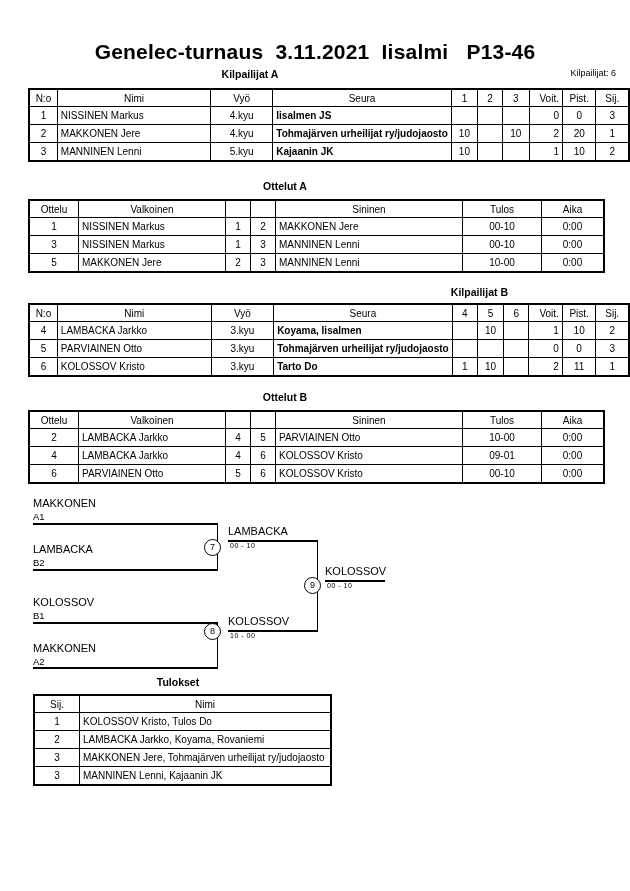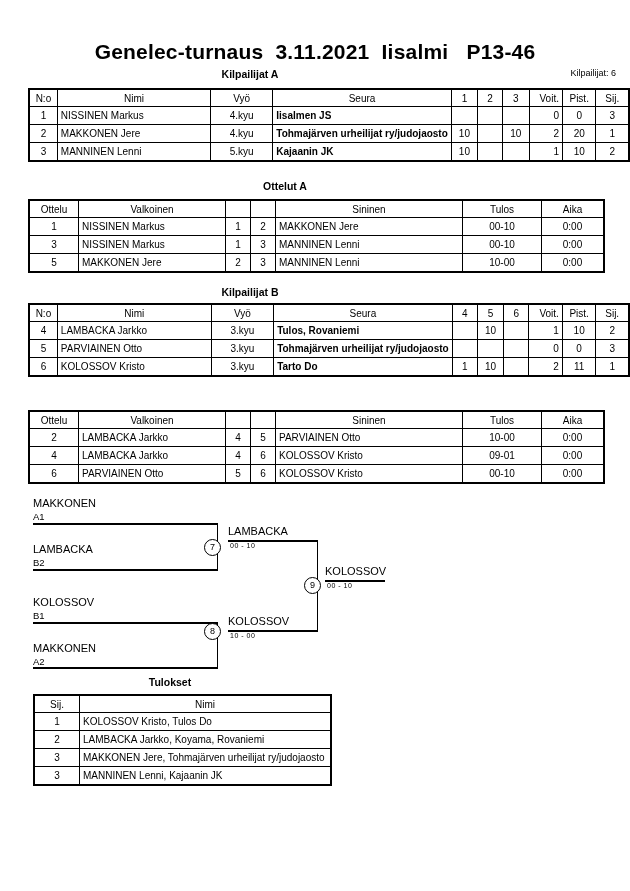--- a/index.html
+++ b/index.html
@@ -178,21 +178,21 @@
           <td class="valk">MAKKONEN Jere</td>
           <td class="n1">2</td>
           <td class="n2">3</td>
           <td class="sin">MANNINEN Lenni</td>
           <td class="tulos">10-00</td>
           <td class="aika">0:00</td>
         </tr>
       </tbody>
   </table>
 
-  <div class="sec-title" style="left:0;top:286px;width:500px;">Kilpailijat B</div>
+  <div class="sec-title" style="left:8px;top:286px;width:500px;text-align:right;">Kilpailijat B</div>
 
   <table class="grid kt thick" id="pool-b" style="left:28px;top:303px;">
     <thead>
       <tr>
         <th class="no">N:o</th>
         <th class="nimi">Nimi</th>
         <th class="vyo">Vyö</th>
         <th class="seura">Seura</th>
         <th class="m">4</th>
         <th class="m">5</th>
@@ -200,21 +200,21 @@
         <th class="v">Voit.</th>
         <th class="p">Pist.</th>
         <th class="s">Sij.</th>
       </tr>
     </thead>
     <tbody>
         <tr>
           <td class="no">4</td>
           <td class="nimi">LAMBACKA Jarkko</td>
           <td class="vyo">3.kyu</td>
-          <td class="seura"><span class="ov">Tulos, Rovaniemi</span></td>
+          <td class="seura"><span class="ov">Koyama, Iisalmen</span></td>
           <td class="m"></td>
           <td class="m">10</td>
           <td class="m"></td>
           <td class="v">1</td>
           <td class="p">10</td>
           <td class="s">2</td>
         </tr>
         <tr>
           <td class="no">5</td>
           <td class="nimi">PARVIAINEN Otto</td>
@@ -235,20 +235,21 @@
           <td class="m">1</td>
           <td class="m">10</td>
           <td class="m"></td>
           <td class="v">2</td>
           <td class="p">11</td>
           <td class="s">1</td>
         </tr>
       </tbody>
   </table>
 
+  <div class="sec-title" style="left:0;top:391px;width:570px;">Ottelut B</div>
 
   <table class="grid ot thick" id="matches-b" style="left:28px;top:410px;">
     <thead>
       <tr>
         <th class="ott">Ottelu</th>
         <th class="valk">Valkoinen</th>
         <th class="n1"></th>
         <th class="n2"></th>
         <th class="sin">Sininen</th>
         <th class="tulos">Tulos</th>
@@ -316,21 +317,21 @@
     <div class="bline bh" style="left:228px;top:135px;width:90px;"></div>
     <div class="bscore" style="left:230px;top:137px;">10 - 00</div>
 
     <div class="bline bv" style="left:316.5px;top:45px;height:91px;"></div>
     <div class="mnum" style="left:304px;top:82px;">9</div>
     <div class="bname" style="left:325px;top:70px;">KOLOSSOV</div>
     <div class="bline bh" style="left:325px;top:85px;width:60px;"></div>
     <div class="bscore" style="left:327px;top:87px;">00 - 10</div>
   </div>
 
-  <div class="sec-title" style="left:0;top:676px;width:340px;">Tulokset</div>
+  <div class="sec-title" style="left:8px;top:676px;width:340px;">Tulokset</div>
 
   <table class="grid rt thick" id="results" style="left:33px;top:694px;">
     <thead>
       <tr>
         <th class="sij">Sij.</th>
         <th class="nimi">Nimi</th>
       </tr>
     </thead>
     <tbody>
         <tr>

